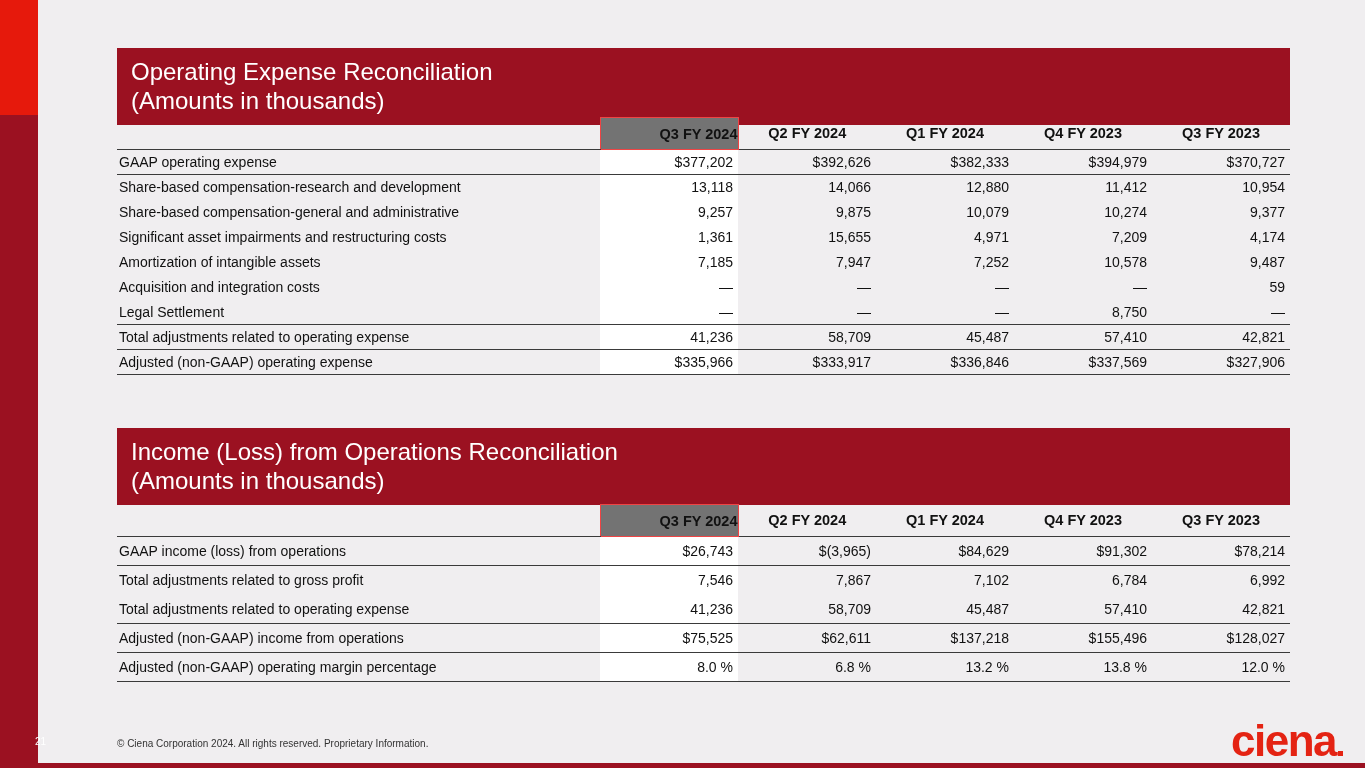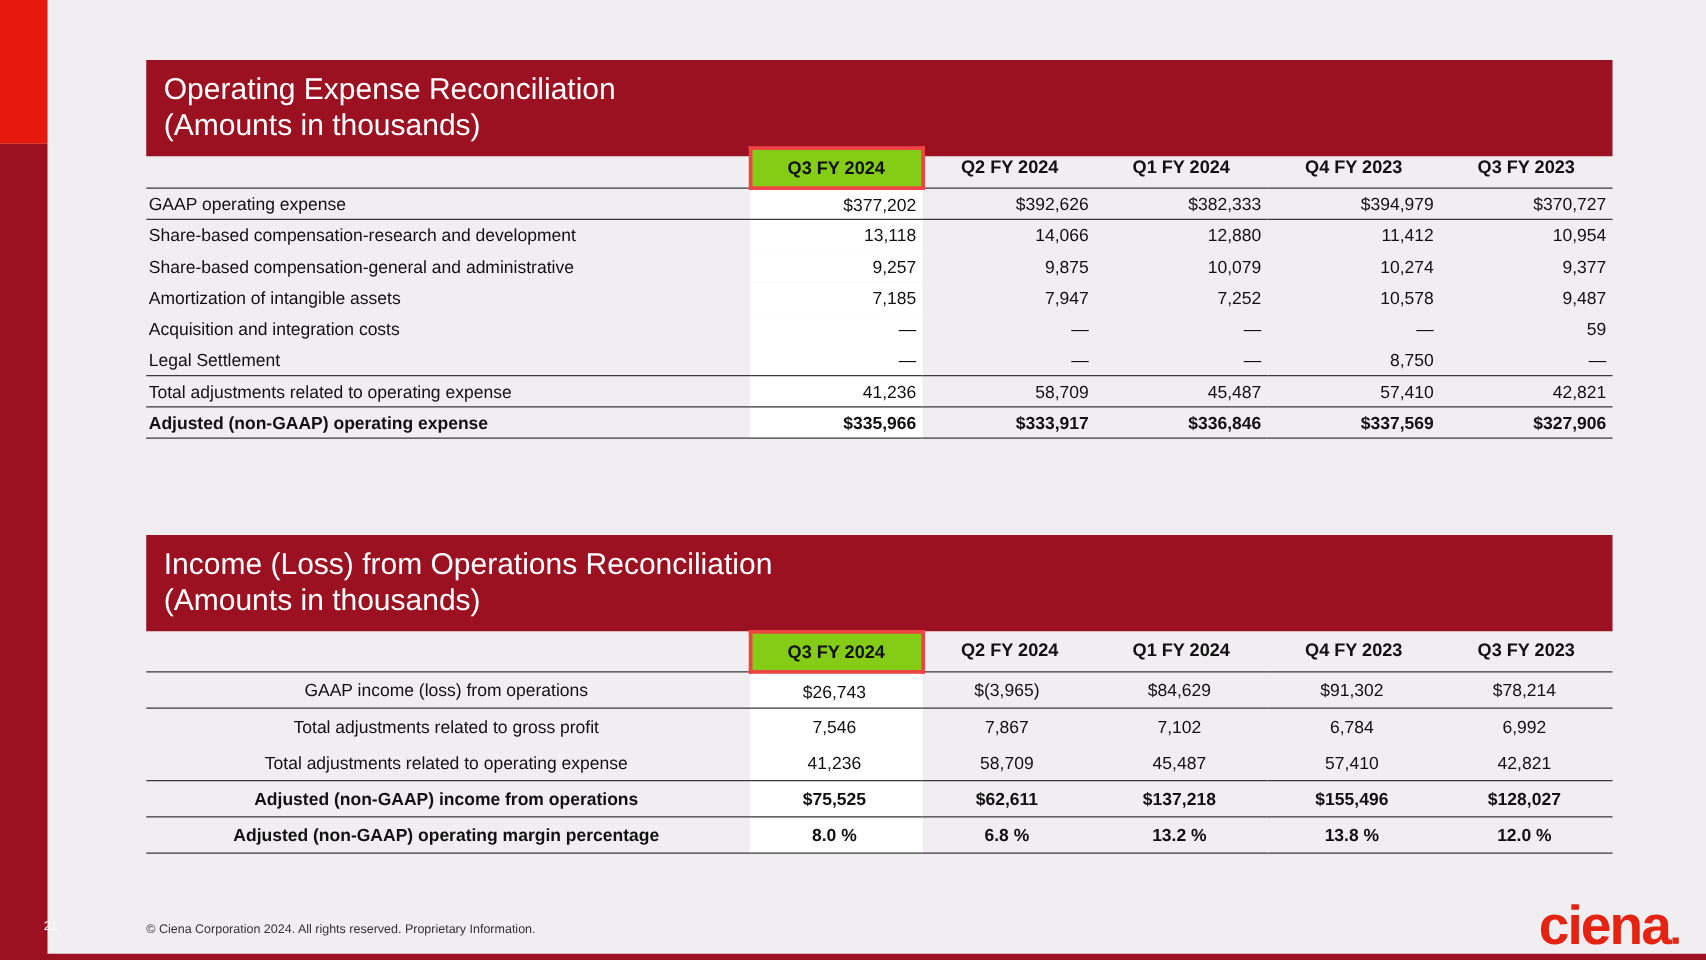--- a/index.html
+++ b/index.html
@@ -55,33 +55,34 @@
   table.t1{top:504px;}
   col.c-label{width:483px;}
   col.c-num{width:138px;}
   th{
     font-weight:700;font-size:14.5px;text-align:center;
     height:32px;vertical-align:middle;
     border-bottom:1px solid var(--line);
     padding:0;
   }
   th.hl{
-    background:#84cc16;
-    border:3px solid #ef4444;
+    background:#737373;
+    border:1px solid #ef4444;
+    text-align:right;
   }
   td{
     padding:0 5px 0 2px;vertical-align:middle;
     white-space:nowrap;overflow:hidden;
   }
   table.t0 td{height:25px;}
-  table.t1 td{height:29px;text-align:center;}
+  table.t1 td{height:29px;}
   td.label{text-align:left;}
   td.num{text-align:right;}
   td.hl{background:#ffffff;}
-  tr.bold td{font-weight:700;}
+  tr.bold td{font-weight:400;}
   tr.bt td{border-top:1px solid var(--line);}
   tr.bb td{border-bottom:1px solid var(--line);}
   
   .footer-text{
     position:absolute;left:117px;top:738px;
     font-size:10px;color:#333333;
   }
   .page-number{
     position:absolute;left:0;top:736px;width:38px;
     text-align:center;color:#ffffff;font-size:10px;padding-left:35px;
@@ -149,20 +150,28 @@
         </tr>
         <tr>
           <td class="label">Share-based compensation-general and administrative</td>
           <td class="num hl">9,257</td>
           <td class="num">9,875</td>
           <td class="num">10,079</td>
           <td class="num">10,274</td>
           <td class="num">9,377</td>
         </tr>
         <tr>
+          <td class="label">Significant asset impairments and restructuring costs</td>
+          <td class="num hl">1,361</td>
+          <td class="num">15,655</td>
+          <td class="num">4,971</td>
+          <td class="num">7,209</td>
+          <td class="num">4,174</td>
+        </tr>
+        <tr>
           <td class="label">Amortization of intangible assets</td>
           <td class="num hl">7,185</td>
           <td class="num">7,947</td>
           <td class="num">7,252</td>
           <td class="num">10,578</td>
           <td class="num">9,487</td>
         </tr>
         <tr>
           <td class="label">Acquisition and integration costs</td>
           <td class="num hl">—</td>

